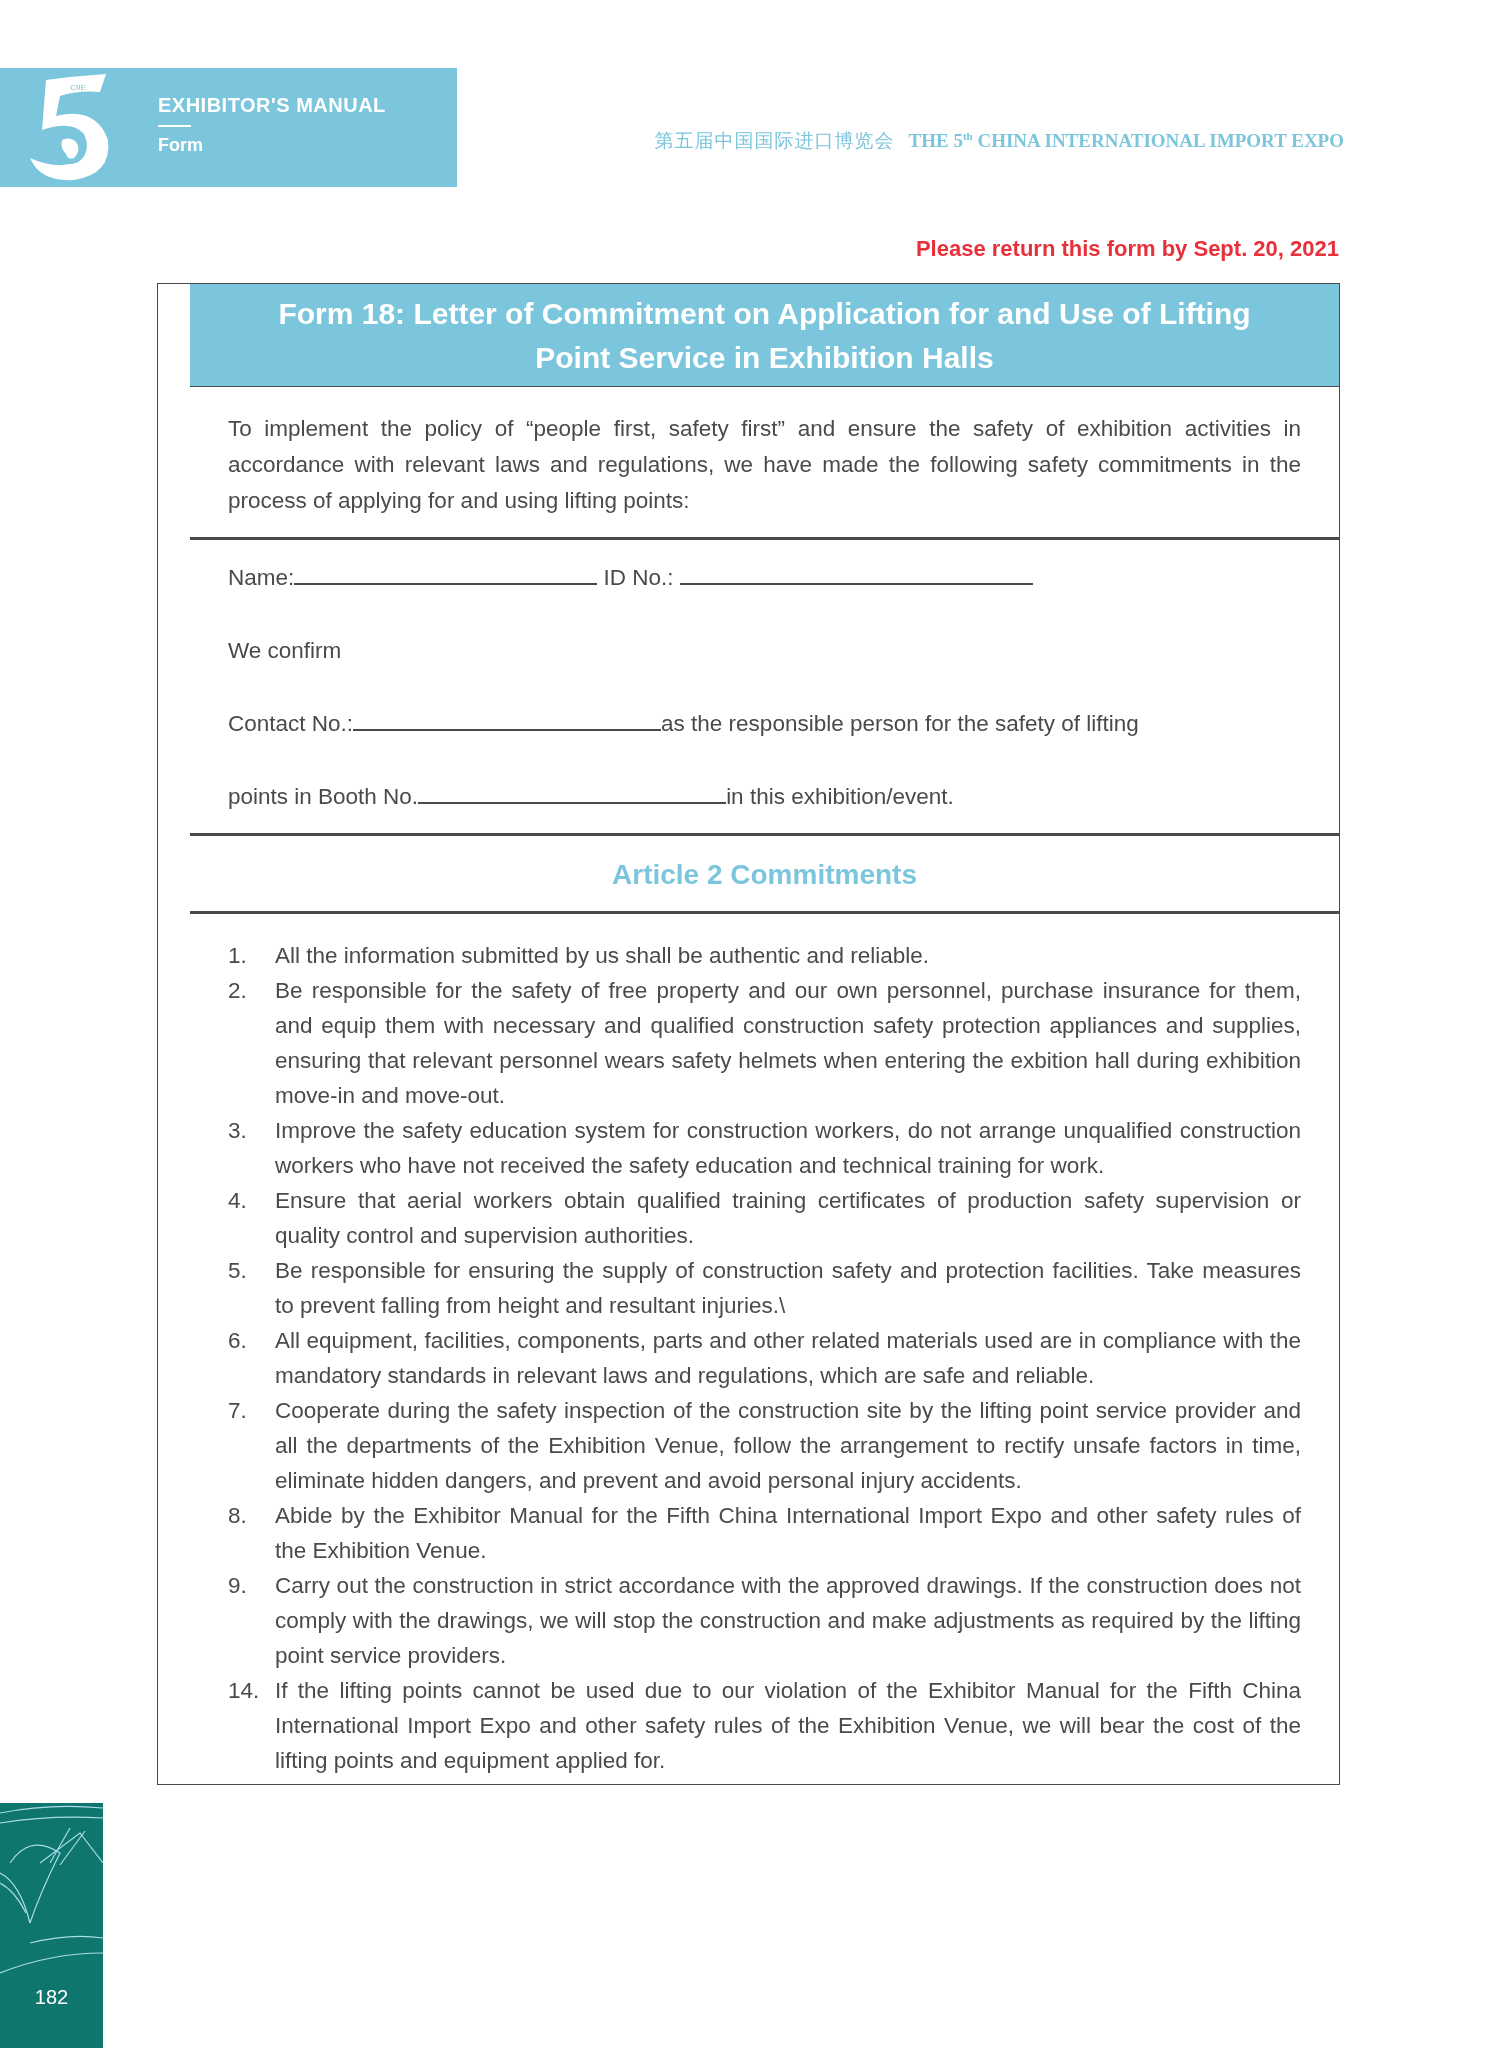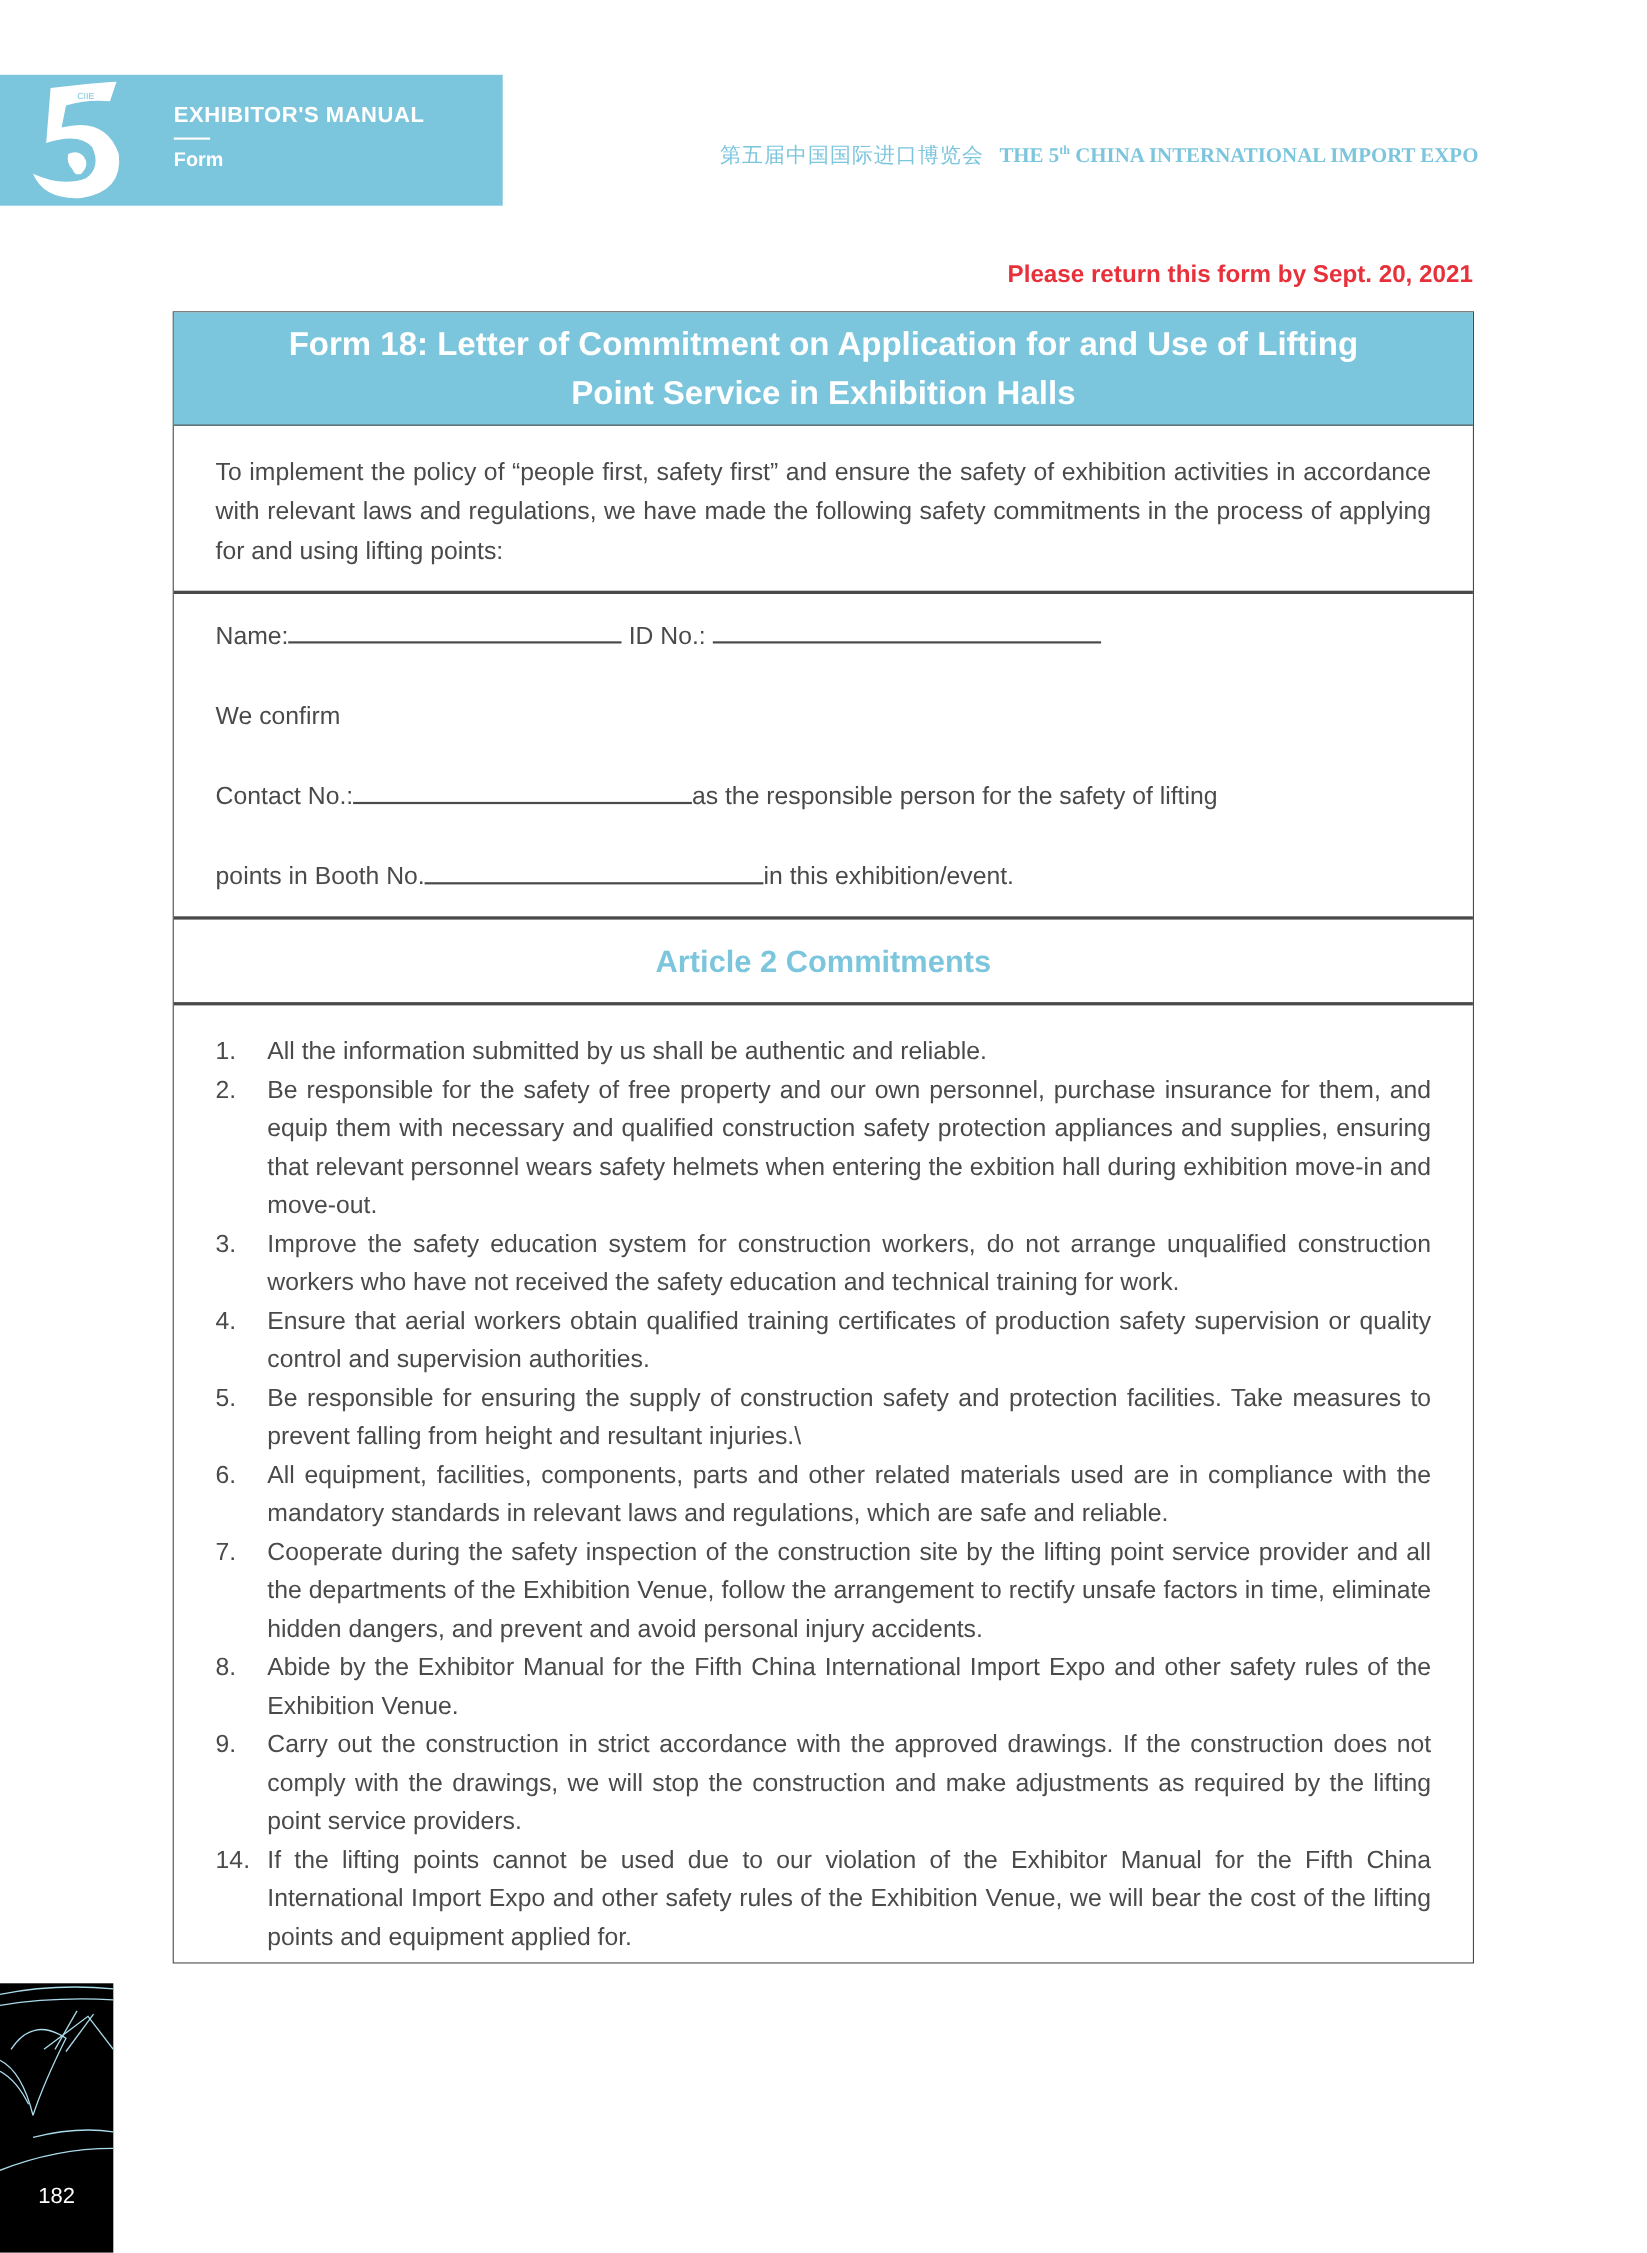--- a/index.html
+++ b/index.html
@@ -11,33 +11,33 @@
   .band-title { position: absolute; left: 158px; top: 26px; color: #fff; font-weight: bold; font-size: 20px; letter-spacing: 0.5px; }
   .band-rule { position: absolute; left: 158px; top: 57px; width: 33px; height: 2px; background: #fff; }
   .band-sub { position: absolute; left: 158px; top: 67px; color: #fff; font-weight: bold; font-size: 18px; }
 
   .expo-title { position: absolute; right: 153px; top: 128px; color: #7cc6dd; font-family: "Liberation Serif", serif; font-weight: bold; font-size: 19px; white-space: nowrap; }
   .expo-title sup { font-size: 11px; }
   .expo-title .cn { font-weight: normal; margin-right: 14px; letter-spacing: 1px; margin-left: 24px; }
 
   .deadline { position: absolute; right: 158px; top: 236px; color: #e8303a; font-weight: bold; font-size: 22px; }
 
-  .form { position: absolute; left: 157px; top: 283px; width: 1183px; border: 1.5px solid #4a4a4a; }
+  .form { position: absolute; left: 157px; top: 283px; width: 1183px; border: 1.5px solid #4a4a4a; padding-left: 32px; }
   .form-header { background: #7cc6dd; color: #fff; font-weight: bold; font-size: 30px; text-align: center; line-height: 44px; padding: 8px 40px; height: 103px; border-bottom: 1.5px solid #4a4a4a; }
   .intro { padding: 24px 38px 0 38px; height: 153px; font-size: 22.5px; line-height: 36px; text-align: justify; border-bottom: 3px solid #4a4a4a; }
   .article-head { height: 78px; line-height: 78px; text-align: center; color: #7cc6dd; font-weight: bold; font-size: 28px; border-bottom: 3px solid #4a4a4a; }
   .art1-body { height: 296px; padding: 20px 38px 0 38px; font-size: 22.5px; border-bottom: 3px solid #4a4a4a; }
   .art1-body .row { height: 73px; line-height: 36px; white-space: nowrap; }
   .blank { display: inline-block; border-bottom: 2px solid #4a4a4a; height: 24px; vertical-align: baseline; }
   .list { padding: 24px 38px 6px 38px; font-size: 22.5px; line-height: 35px; }
   .item { display: flex; text-align: justify; }
   .item .num { width: 47px; flex: 0 0 47px; }
   .item .txt { flex: 1; }
 
-  .corner { position: absolute; left: 0; top: 1803px; width: 103px; height: 245px; background: #000000; overflow: hidden; }
+  .corner { position: absolute; left: 0; top: 1803px; width: 103px; height: 245px; background: #0f766e; overflow: hidden; }
   .page-num { position: absolute; left: 0; width: 103px; top: 183px; text-align: center; color: #fff; font-size: 20px; }
 </style>
 </head>
 <body>
 
 <div class="brand-band">
   <svg class="logo" viewBox="0 0 86 108">
     <path d="M20 6 Q50 2 80 0 L74 18 Q52 16 34 22 L30 42 Q70 32 82 66 Q86 100 48 106 Q14 108 4 84 Q30 96 52 88 Q66 78 58 60 Q46 46 16 56 Z" fill="#fff"></path>
     <text x="52" y="16" font-size="8" fill="#7cc6dd" text-anchor="middle" font-family="Liberation Sans, sans-serif">CIIE</text>
     <circle cx="44" cy="74" r="16" fill="#7cc6dd"></circle>

